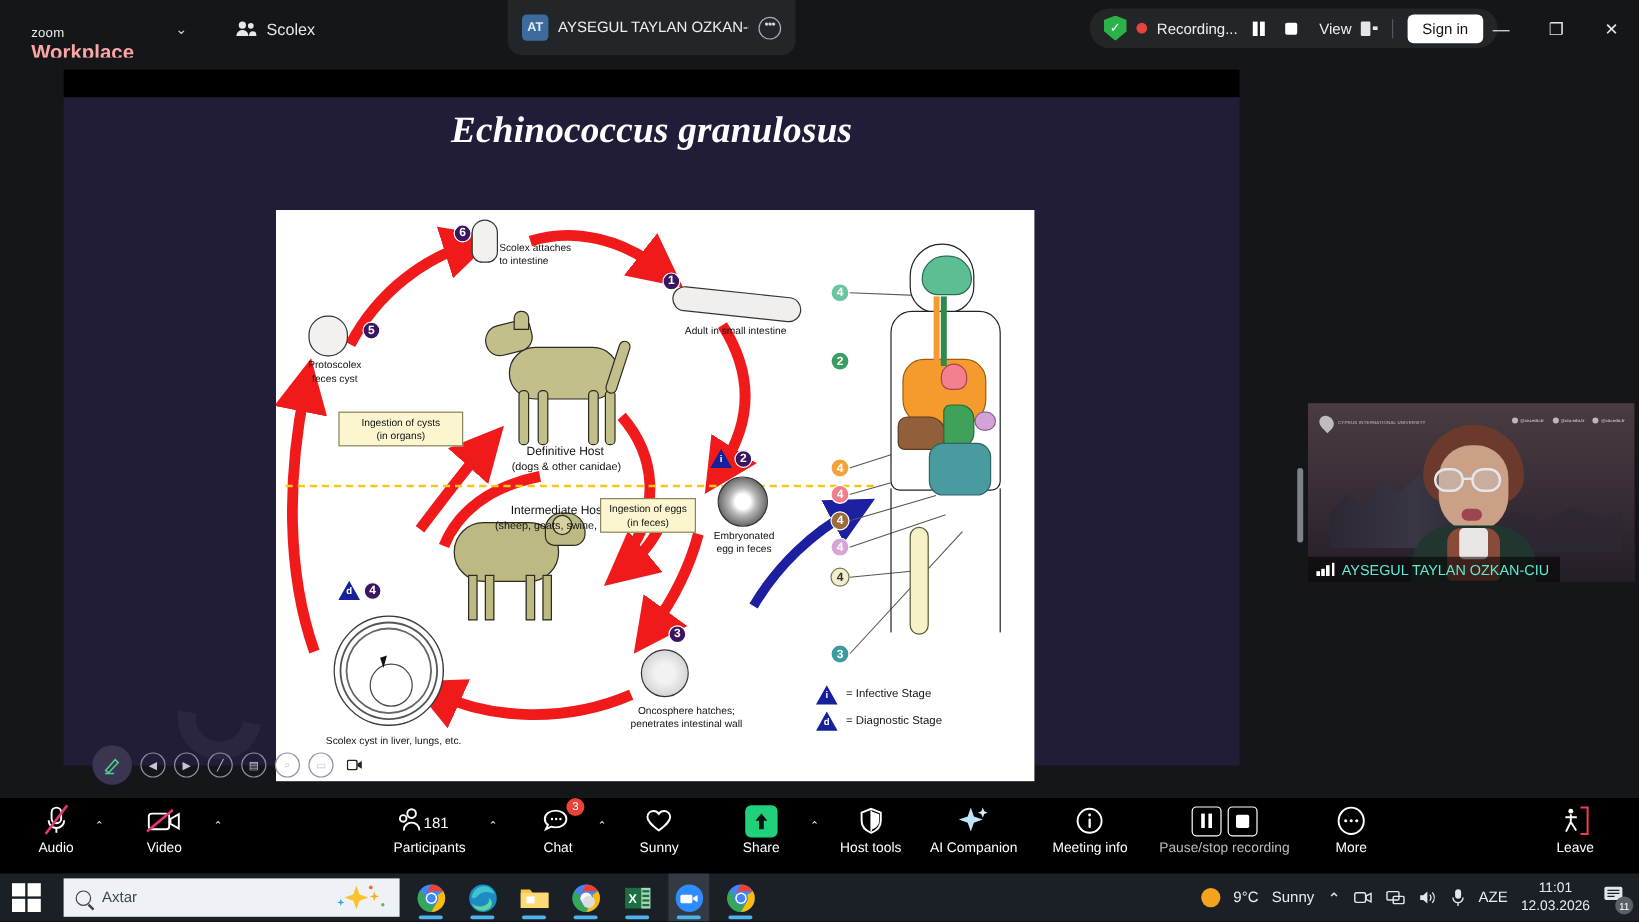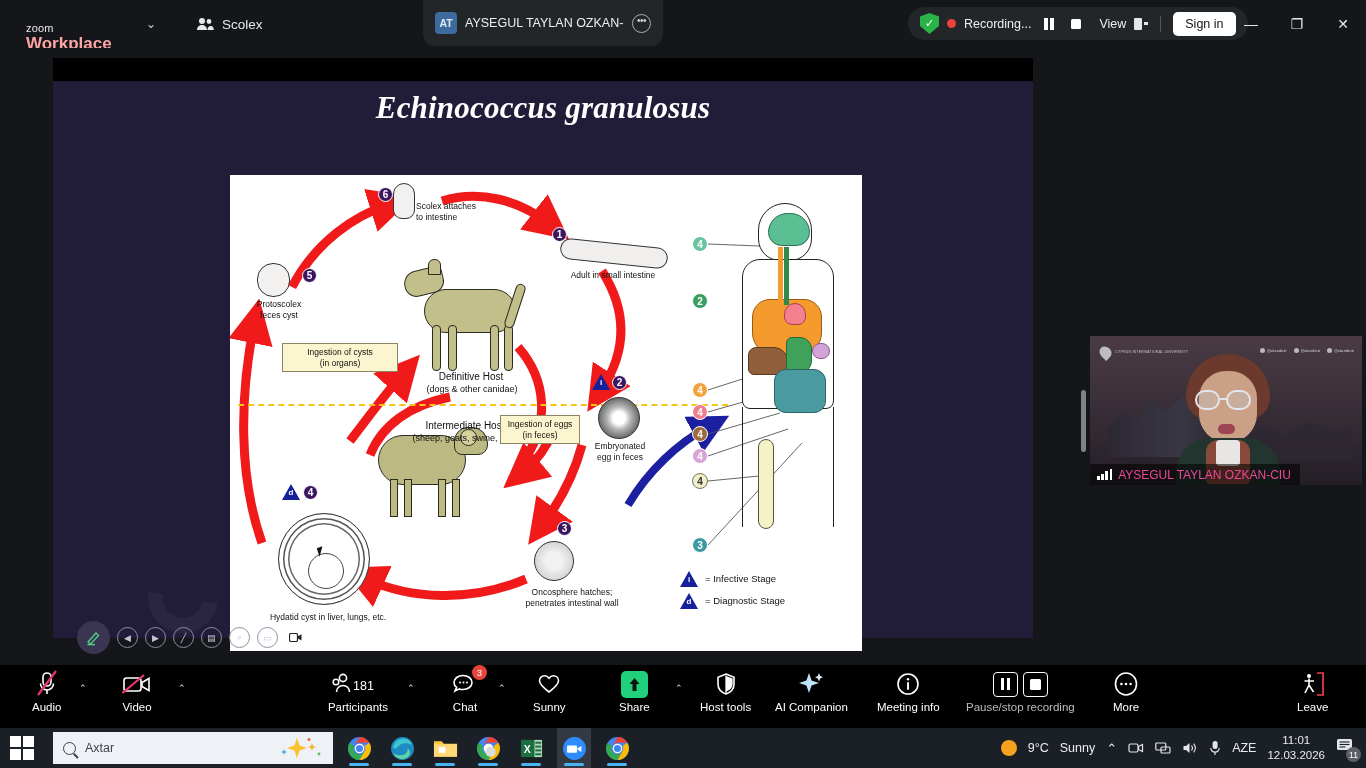--- a/index.html
+++ b/index.html
@@ -116,21 +116,21 @@
   .uni-logo { position:absolute; left:10px; top:10px; display:flex; gap:4px; align-items:center; opacity:.75;}
   .uni-drop { width:11px;height:13px;background:#e8e8ea;border-radius:50% 50% 50% 0; transform:rotate(-45deg);}
   .uni-txt { font-size:3.6px;color:#e8e8ea;line-height:1.5;letter-spacing:.2px;}
   .soc { position:absolute; right:8px; top:12px; display:flex; gap:7px; opacity:.72;}
   .soc span{font-size:3.6px;color:#e8e8ea;display:flex;align-items:center;gap:2px;}
   .soc i{width:5px;height:5px;border-radius:50%;background:#e8e8ea;display:block;}
   .name-pill { position:absolute; left:0px; bottom:0px; height:21px; background:rgba(0,0,0,.55);
                display:flex; align-items:center; gap:6px; padding:0 9px 0 7px; }
   .sigbars { display:flex; align-items:flex-end; gap:1.6px; height:11px;}
   .sigbars i { width:2.6px; background:#fff; display:block;}
-  .name-txt { color:#ec4899; font-size:12px; white-space:nowrap;}
+  .name-txt { color:#5eead4; font-size:12px; white-space:nowrap;}
 
   
   .zbar { position:absolute; left:0; top:665px; width:1366px; height:63px; background:#000; }
   .zitem { position:absolute; top:3px; display:flex; flex-direction:column; align-items:center;
            justify-content:flex-start; color:#fff; cursor:pointer; }
   .zicon { height:32px; display:flex; align-items:center; justify-content:center; position:relative;}
   .zlabel { font-size:11.5px; color:#fff; margin-top:1px; white-space:nowrap;}
   .zlabel.dim { color:#b9bcc0; }
   .caret { position:absolute; top:18px; color:#dfe1e4; font-size:9px; cursor:pointer;}
   .badge { position:absolute; top:-3px; right:-9px; min-width:15px;height:15px;border-radius:8px;
@@ -357,23 +357,23 @@
         <div class="dg" style="left:16px;top:124px;width:66px;white-space:pre-line;">Protoscolex
 feces cyst</div>
         <div class="dg" style="left:178px;top:196px;width:126px;font-size:10px;">Definitive Host</div>
         <div class="dg" style="left:172px;top:209px;width:140px;font-size:9px;">(dogs &amp; other canidae)</div>
         <div class="dg" style="left:170px;top:245px;width:130px;font-size:10px;">Intermediate Host</div>
         <div class="dg" style="left:158px;top:258px;width:154px;font-size:9px;">(sheep, goats, swine, etc.)</div>
         <div class="dg" style="left:350px;top:266px;width:80px;white-space:pre-line;">Embryonated
 egg in feces</div>
         <div class="dg" style="left:272px;top:412px;width:140px;white-space:pre-line;">Oncosphere hatches;
 penetrates intestinal wall</div>
-        <div class="dg" style="left:12px;top:437px;width:172px;">Hydatid cyst in liver, lungs, etc.</div>
-
-        <div class="yellowbox" style="left:52px;top:168px;width:116px;white-space:pre-line;">Ingestion of cysts
+        <div class="dg" style="left:12px;top:437px;width:172px;">Scolex cyst in liver, lungs, etc.</div>
+
+        <div class="yellowbox" style="left:52px;top:168px;width:104px;white-space:pre-line;">Ingestion of cysts
 (in organs)</div>
         <div class="yellowbox" style="left:270px;top:240px;width:80px;white-space:pre-line;">Ingestion of eggs
 (in feces)</div>
 
         <div style="position:absolute;left:450px;top:396px;">
           <div style="display:flex;align-items:center;gap:7px;margin-bottom:6px;">
             <div style="position:relative;width:18px;height:16px;">
               <div class="tri" style="left:0;top:0;">
                 <span>i</span>
               </div>

